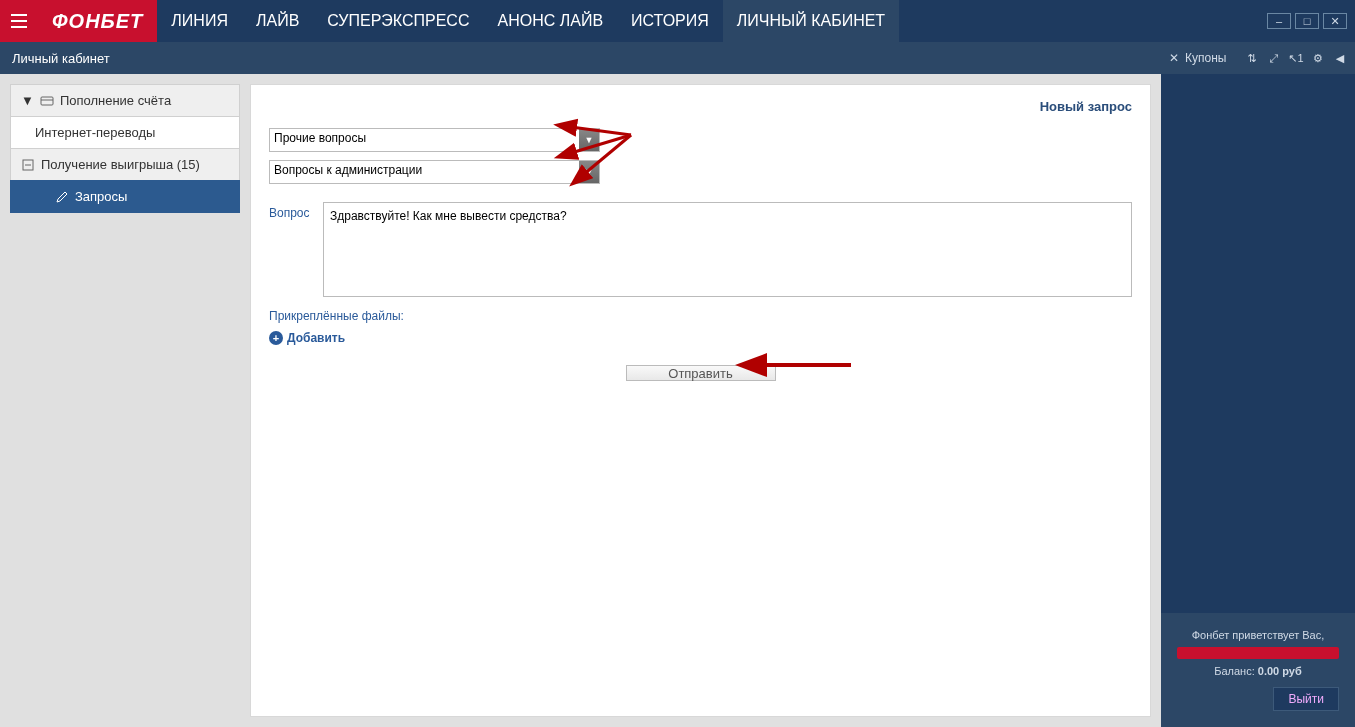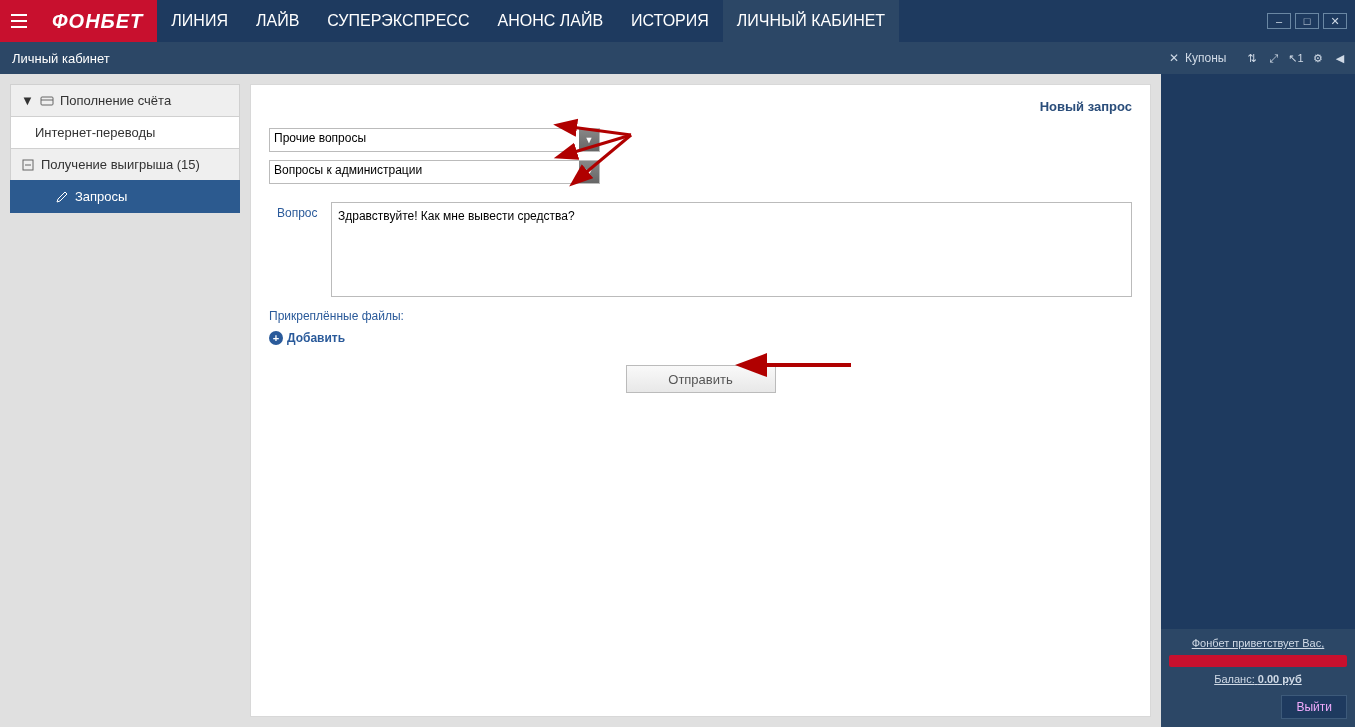--- a/index.html
+++ b/index.html
@@ -30,29 +30,29 @@
 .content { flex:1; background:#fff; border:1px solid #d8d8d8; padding:14px 18px; position:relative; }
 .form-title { text-align:right; font-size:13px; font-weight:bold; color:#2a4d7a; margin-bottom:14px; }
 .form-row { display:flex; align-items:flex-start; gap:10px; margin-bottom:8px; }
 .select { width:331px; height:24px; font-size:12px; border:1px solid #bbb; background:#fff; padding:2px 4px; position:relative; }
 .select-arrow { position:absolute; right:0; top:0; width:20px; height:100%; background:linear-gradient(#888,#666); display:flex; align-items:center; justify-content:center; color:#fff; font-size:9px; }
 .label { font-size:12px; color:#2a5a9a; width:44px; padding-top:4px; }
 .textarea { flex:1; height:95px; border:1px solid #bbb; padding:6px; font-size:12px; font-family:inherit; resize:none; }
 .attach-label { font-size:12px; color:#2a5a9a; margin-top:12px; }
 .add-btn { display:flex; align-items:center; gap:4px; font-size:12px; color:#2a5a9a; font-weight:bold; margin-top:8px; cursor:pointer; }
 .add-btn .plus { width:14px; height:14px; border-radius:50%; background:#2a5a9a; color:#fff; display:flex; align-items:center; justify-content:center; font-size:11px; line-height:1; }
-.submit { display:block; margin:20px auto 9px; width:150px; height:28px; background:linear-gradient(#f9f9f9,#e8e8e8); border:1px solid #bbb; font-size:13px; color:#555; cursor:pointer; }
+.submit { display:block; margin:20px auto 9px; width:150px; height:16px; background:linear-gradient(#f9f9f9,#e8e8e8); border:1px solid #bbb; font-size:13px; color:#555; cursor:pointer; }
 
 .rightpanel { position:absolute; top:42px; right:0; width:194px; bottom:0; background:#1e3a5f; color:#d0dae6; display:flex; flex-direction:column; }
 .rp-head { height:32px; background:#2c4766; display:flex; align-items:center; padding:0 8px; font-size:12px; gap:6px; }
 .rp-head .x { cursor:pointer; font-size:12px; }
 .rp-icons { margin-left:auto; display:flex; gap:8px; align-items:center; }
 .rp-icon { width:14px; height:14px; cursor:pointer; display:flex; align-items:center; justify-content:center; font-size:11px; }
 .rp-body { flex:1; }
-.rp-footer { background:#2c4766; padding:8px; font-size:11px; text-align:center;text-decoration:underline; }
+.rp-footer { background:#2c4766; padding:16px; font-size:11px; text-align:center; }
 .rp-redbar { height:12px; background:#c8102e; border-radius:2px; margin:6px 0; }
 .rp-balance { margin:6px 0 10px; }
 .rp-logout { background:#1e3a5f; border:1px solid #3d5a7a; color:#f0abfc; padding:4px 14px; font-size:12px; cursor:pointer; float:right; }
 
 .arrow-annot { position:absolute; pointer-events:none; }
 .arrow-svg { overflow:visible; }
 </style>
 </head>
 <body>
 
@@ -126,21 +126,21 @@
         <span class="select-arrow">▼</span>
       </div>
     </div>
     <div class="form-row">
       <div class="select">
         <span>Вопросы к администрации</span>
         <span class="select-arrow">▼</span>
       </div>
     </div>
 
-    <div class="form-row" style="margin-top:18px;margin-left:8px;">
+    <div class="form-row" style="margin-top:18px;">
       <div class="label">Вопрос</div>
       <textarea class="textarea" style="">Здравствуйте! Как мне вывести средства?</textarea>
     </div>
 
     <div class="attach-label">Прикреплённые файлы:</div>
     <div class="add-btn">
       <span class="plus">+</span>
       <span>Добавить</span>
     </div>
 

